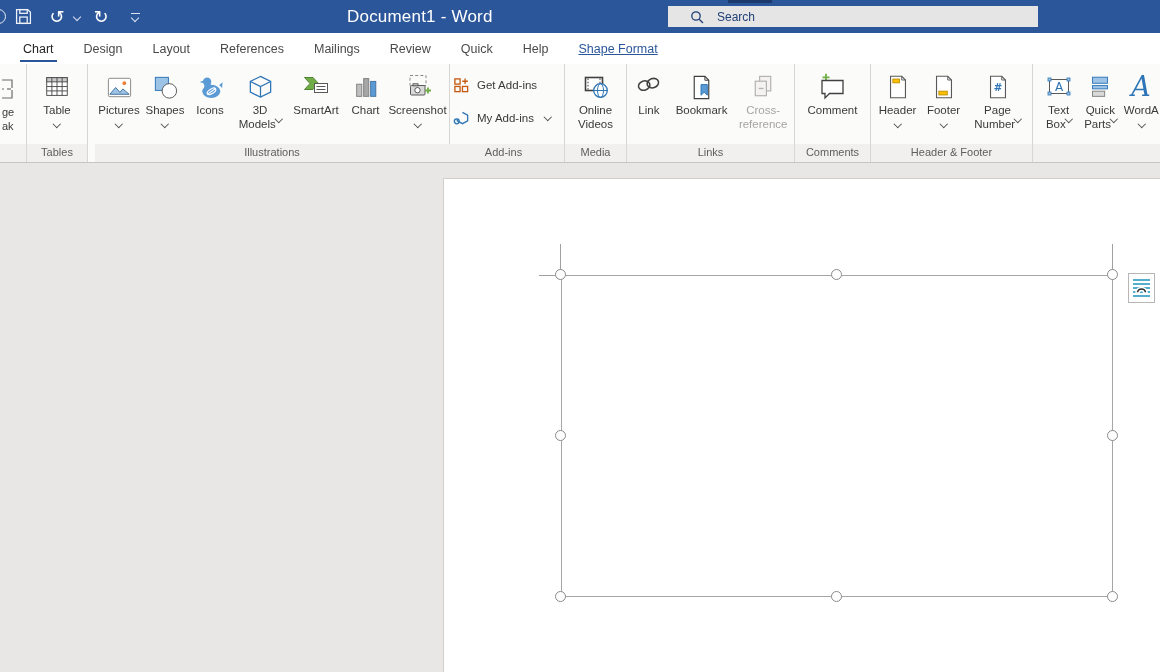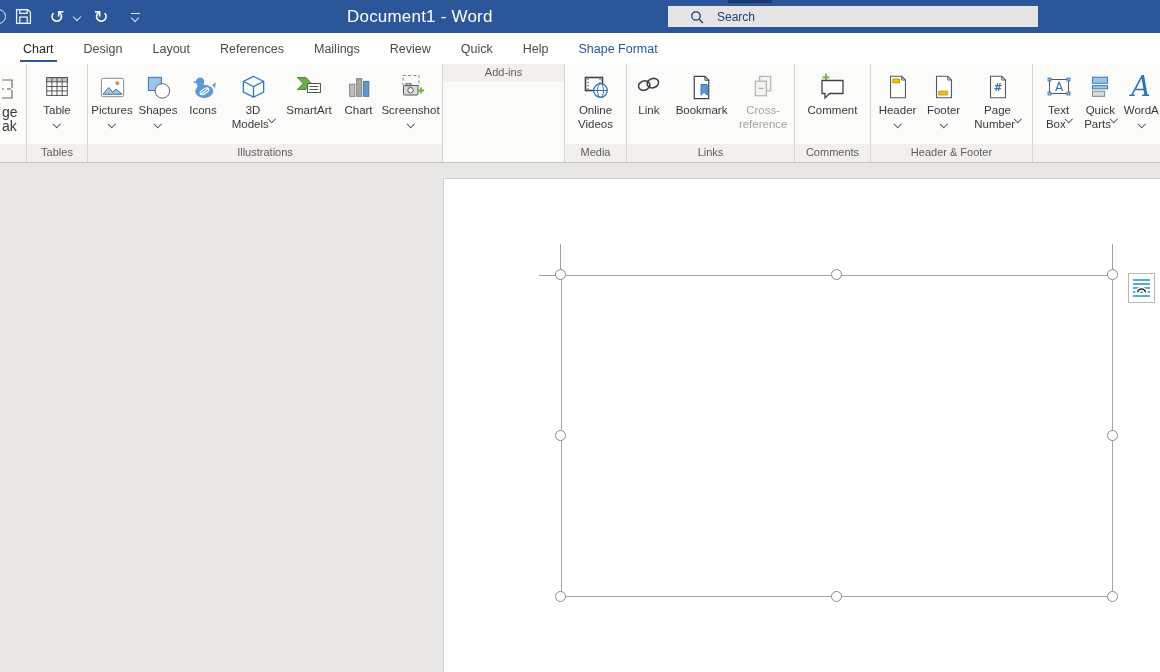--- a/index.html
+++ b/index.html
@@ -19,38 +19,38 @@
   .win-title { position:absolute; left:347px; top:0; height:33px; display:flex; align-items:center; color:#ffffff; font-size:17px; letter-spacing:.2px; }
   .edge-strip { position:absolute; left:728px; top:0; width:44px; height:3px; background:#1c3b6c; }
   .searchbox { position:absolute; left:668px; top:6px; width:370px; height:21px; background:#e5e5e5; display:flex; align-items:center; padding-left:22px; gap:13px; }
   .search-text { color:#1f3f77; font-size:12px; }
 
   
   .tabrow { position:absolute; left:0; top:33px; width:1160px; height:31px; background:#ffffff; display:flex; align-items:stretch; padding-left:8px; }
   .tab { display:flex; align-items:center; padding:0 15px; font-size:12.5px; color:#4a4a4a; cursor:pointer; position:relative; }
   .tab.active { color:#262626; }
   .tab.active::after { content:""; position:absolute; left:12px; right:12px; bottom:2px; border-bottom:2.5px solid #2b579a; }
-  .tab.contextual { color:#2b579a; }
+  .tab.contextual { color:#2b579a;text-decoration:underline; }
 
   
   .ribbon { position:absolute; left:0; top:64px; width:1160px; height:99px; background:#fbfbfa; border-bottom:1px solid #c8c6c4; }
   .group { position:absolute; top:0; height:98px; border-right:1px solid #d8d6d4; display:flex; flex-direction:column; }
   .group.last { border-right:none; }
   .btns { flex:1; display:flex; justify-content:center; align-items:flex-start; }
   .glabel { height:18px; text-align:center; font-size:11px; color:#5f5d5b; background:#f1f0ef; line-height:16px; }
   .bigbtn { display:flex; flex-direction:column; align-items:center; padding-top:6px; font-size:11.5px; line-height:13.5px; color:#3b3a39; cursor:pointer; }
   .bigbtn .ic { height:34px; display:flex; align-items:center; justify-content:center; }
   .bigbtn .lbl { text-align:center; white-space:nowrap; }
   .l2row { display:flex; align-items:flex-start; }
   .chev { width:5.5px; height:5.5px; border-right:1.4px solid #4a4a4a; border-bottom:1.4px solid #4a4a4a; transform:rotate(45deg); margin-top:-2px; }
   .chev.below { margin-top:3px; }
   .bigbtn.disabled { color:#a6a4a2; }
   .smallcol { display:flex; flex-direction:column; justify-content:flex-start; padding:8px 0 0 10px; gap:7px; }
   .smallbtn { display:flex; align-items:center; gap:7px; height:26px; font-size:11.5px; color:#3b3a39; cursor:pointer; }
-  .partial-btn { padding-top:8px; display:flex; flex-direction:column; align-items:flex-start; color:#3b3a39; font-size:14px; line-height:13.5px; }
+  .partial-btn { padding-top:8px; display:flex; flex-direction:column; align-items:flex-start; color:#3b3a39; font-size:11px; line-height:13.5px; }
   .partial-ic { height:34px; display:flex; align-items:center; }
 
   
   .docarea { position:absolute; left:0; top:165px; width:1160px; height:507px; background:#e8e7e6; }
   .page { position:absolute; left:443px; top:13px; width:717px; height:494px; background:#ffffff; border-left:1px solid #d2d0ce; border-top:1px solid #d2d0ce; }
   .shape-rect { position:absolute; left:561px; top:110px; width:552px; height:322px; border:1px solid #a6a6a6; background:transparent; }
   .extline { position:absolute; background:#a0a0a0; }
   .handle { position:absolute; width:11px; height:11px; border-radius:50%; background:#ffffff; border:1.6px solid #8a8a8a; }
   .layout-opts { position:absolute; left:1128px; top:108px; width:27px; height:30px; background:#ffffff; border:1px solid #b8b6b4; display:flex; align-items:center; justify-content:center; cursor:pointer; }
 
@@ -144,21 +144,21 @@
               <line x1="4" y1="19.2" x2="26" y2="19.2" stroke="#4a4a4a"></line>
             </svg>
           </div>
           <span class="lbl">Table</span>
           <span class="chev below"></span>
         </div>
       </div>
       <div class="glabel">Tables</div>
     </div>
 
-    <div class="group" style="left:88px;width:355px;">
+    <div class="group" style="left:95px;width:355px;">
       <div class="btns">
         <div class="bigbtn" style="width:47px">
           <div class="ic">
             <svg width="29" height="29" viewBox="0 0 30 30">
               <rect x="3.5" y="5.5" width="23" height="19" rx="1.5" fill="#fff" stroke="#8a8886"></rect>
               <circle cx="20" cy="10.5" r="1.9" fill="#ed7d31"></circle>
               <path d="M5 22 l6-7 4.5 5 3-3.5 6.5 5.5 z" fill="#9dc3e6" stroke="#41719c" stroke-width="1"></path>
             </svg>
           </div>
           <span class="lbl">Pictures</span>
@@ -233,20 +233,41 @@
             </svg>
           </div>
           <span class="lbl">Screenshot</span>
           <span class="chev below"></span>
         </div>
       </div>
       <div class="glabel">Illustrations</div>
     </div>
 
     <div class="group" style="left:443px;width:122px;">
+      <div class="btns" style="justify-content:flex-start;">
+        <div class="smallcol">
+          <div class="smallbtn">
+            <svg width="17" height="17" viewBox="0 0 18 18">
+              <rect x="2" y="2" width="5.5" height="5.5" fill="none" stroke="#c55a11" stroke-width="1.4"></rect>
+              <rect x="2" y="10" width="5.5" height="5.5" fill="none" stroke="#c55a11" stroke-width="1.4"></rect>
+              <rect x="10" y="10" width="5.5" height="5.5" fill="none" stroke="#c55a11" stroke-width="1.4"></rect>
+              <path d="M12.8 1.5 v6 M9.8 4.5 h6" stroke="#c55a11" stroke-width="1.4"></path>
+            </svg>
+            <span>Get Add-ins</span>
+          </div>
+          <div class="smallbtn">
+            <svg width="17" height="17" viewBox="0 0 18 18">
+              <path d="M10 2.5 l5.5 3 v6 l-5.5 3 -5.5-3 v-2" fill="none" stroke="#2e75b6" stroke-width="1.4"></path>
+              <circle cx="4" cy="12" r="2.6" fill="none" stroke="#2e75b6" stroke-width="1.4"></circle>
+            </svg>
+            <span>My Add-ins</span>
+            <span class="chev" style="margin-left:4px"></span>
+          </div>
+        </div>
+      </div>
       <div class="glabel">Add-ins</div>
     </div>
 
     <div class="group" style="left:565px;width:62px;">
       <div class="btns">
         <div class="bigbtn">
           <div class="ic">
             <svg width="30" height="30" viewBox="0 0 30 30">
               <rect x="4.5" y="5.5" width="17" height="13" fill="#fff" stroke="#404040" stroke-width="1.6"></rect>
               <line x1="7" y1="6.5" x2="7" y2="17.5" stroke="#404040" stroke-dasharray="1.6 1.6"></line>

